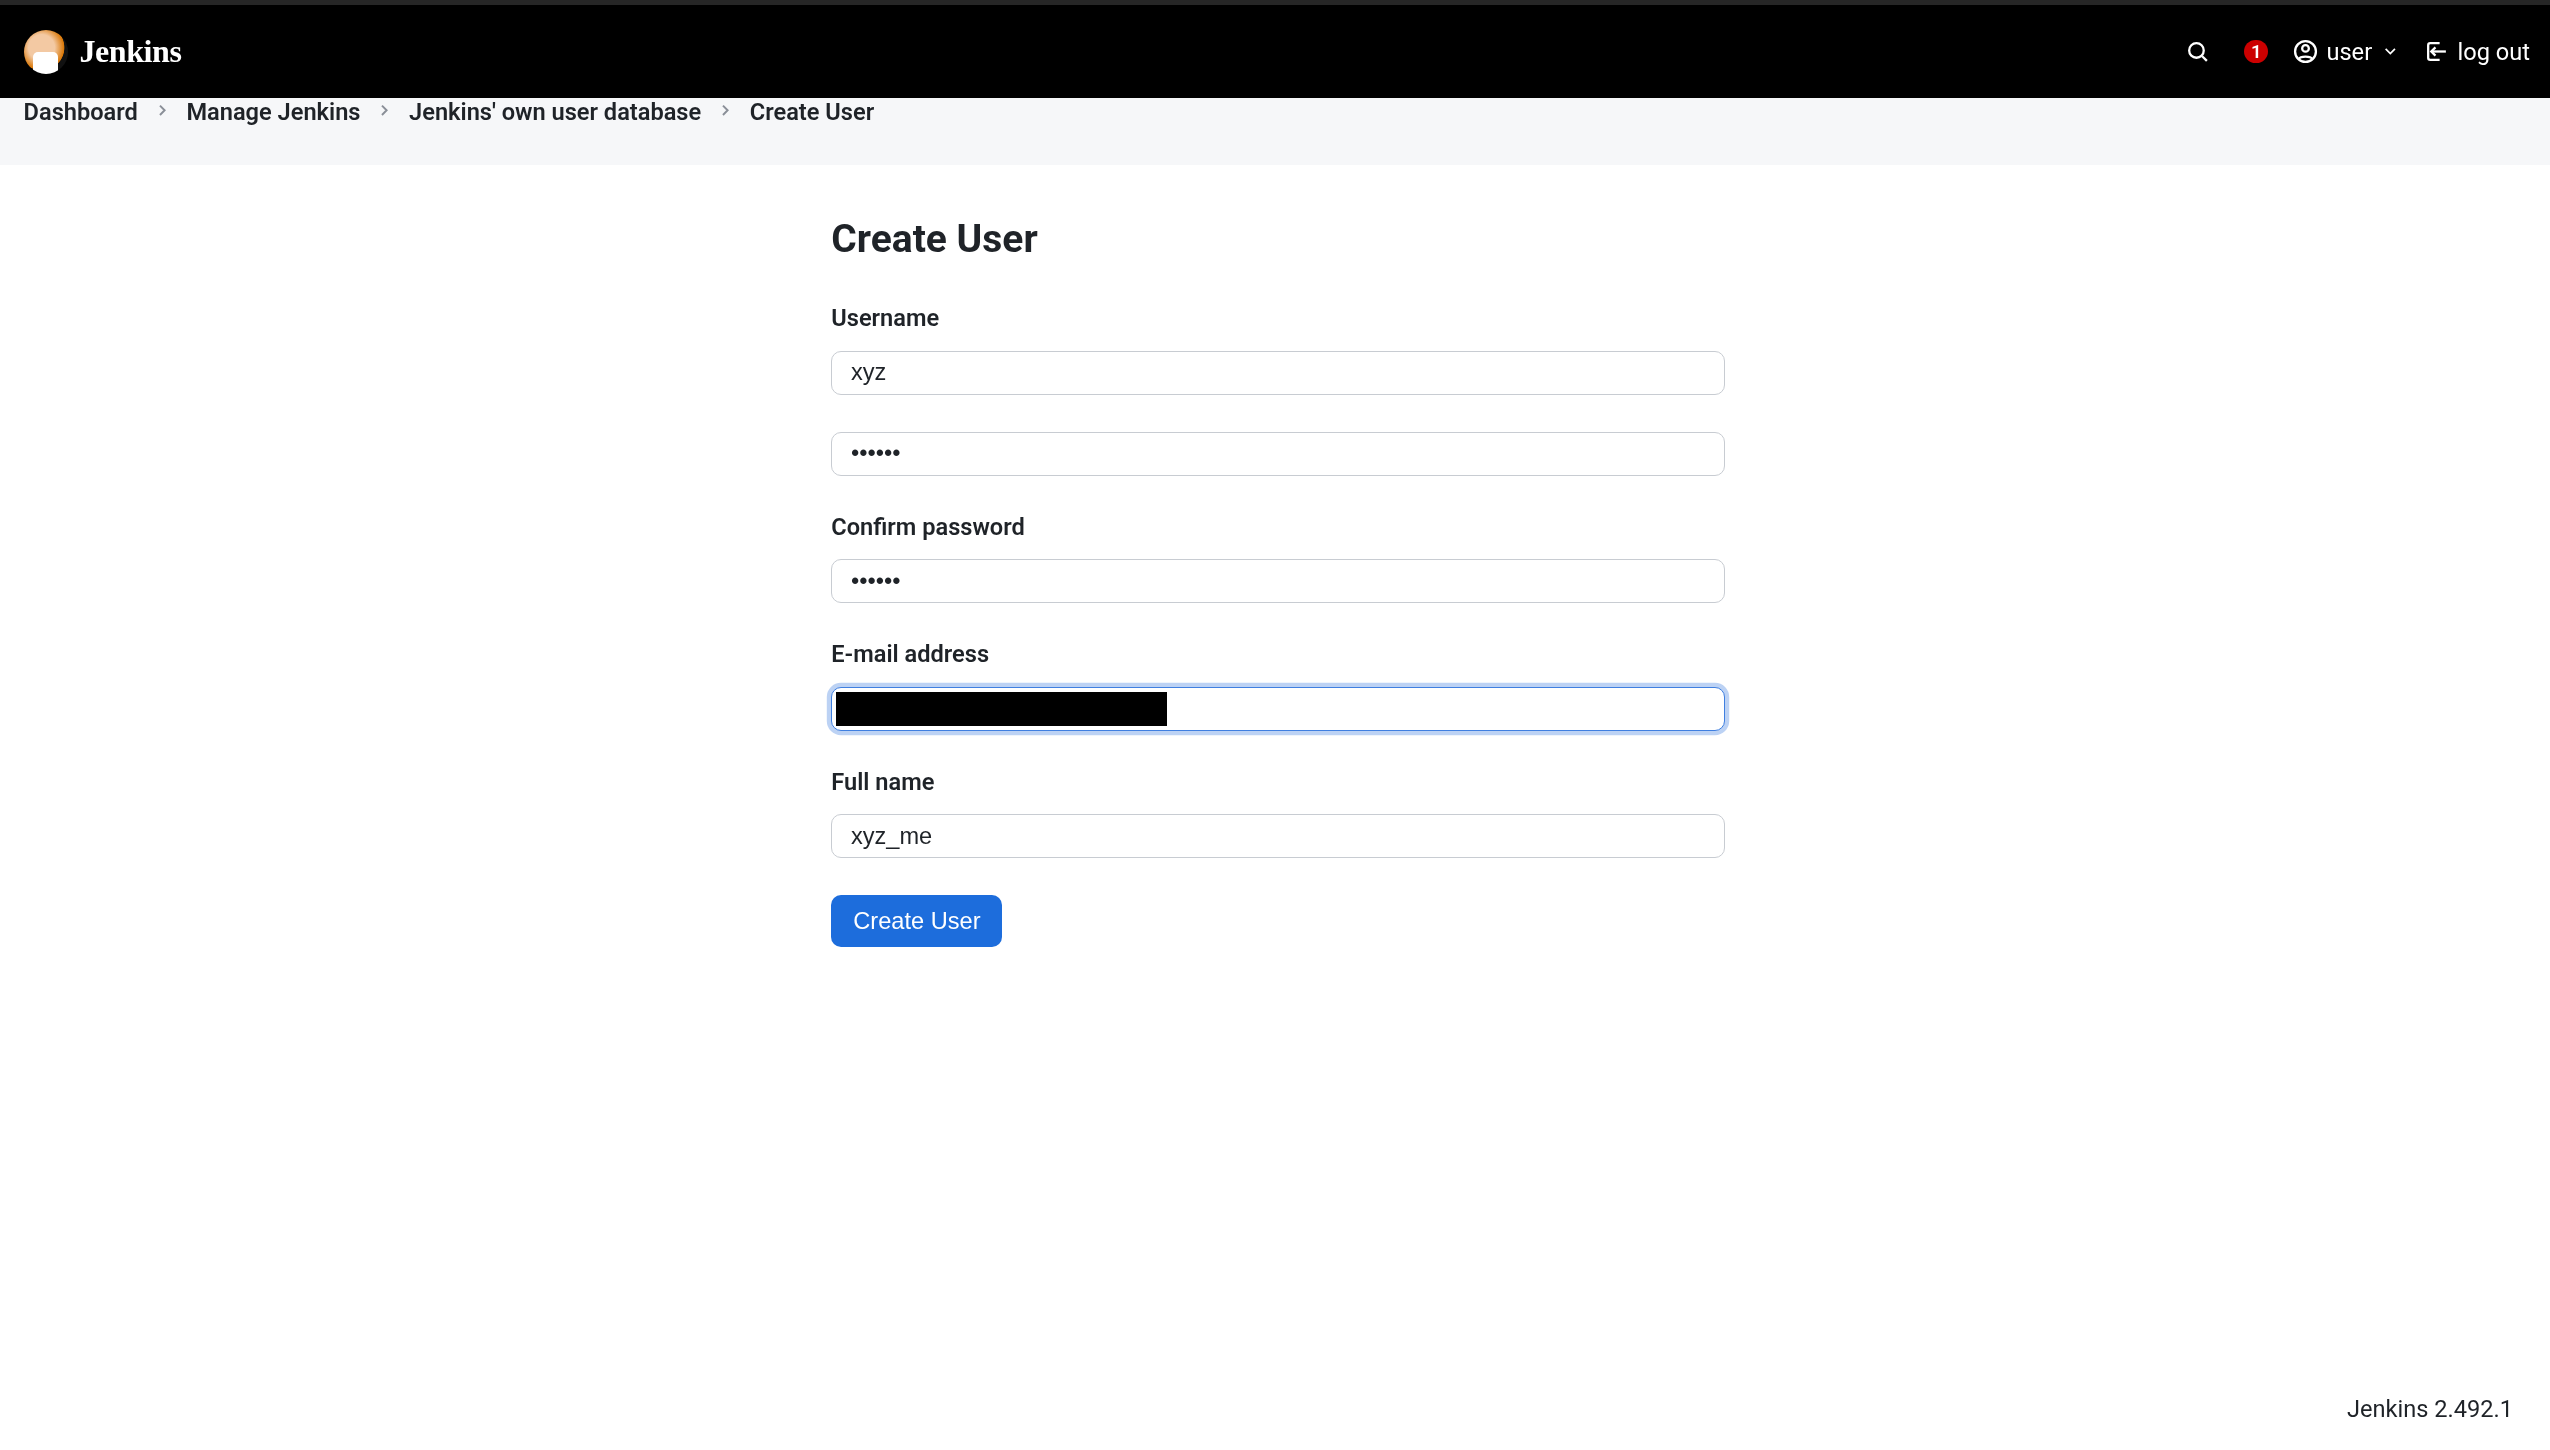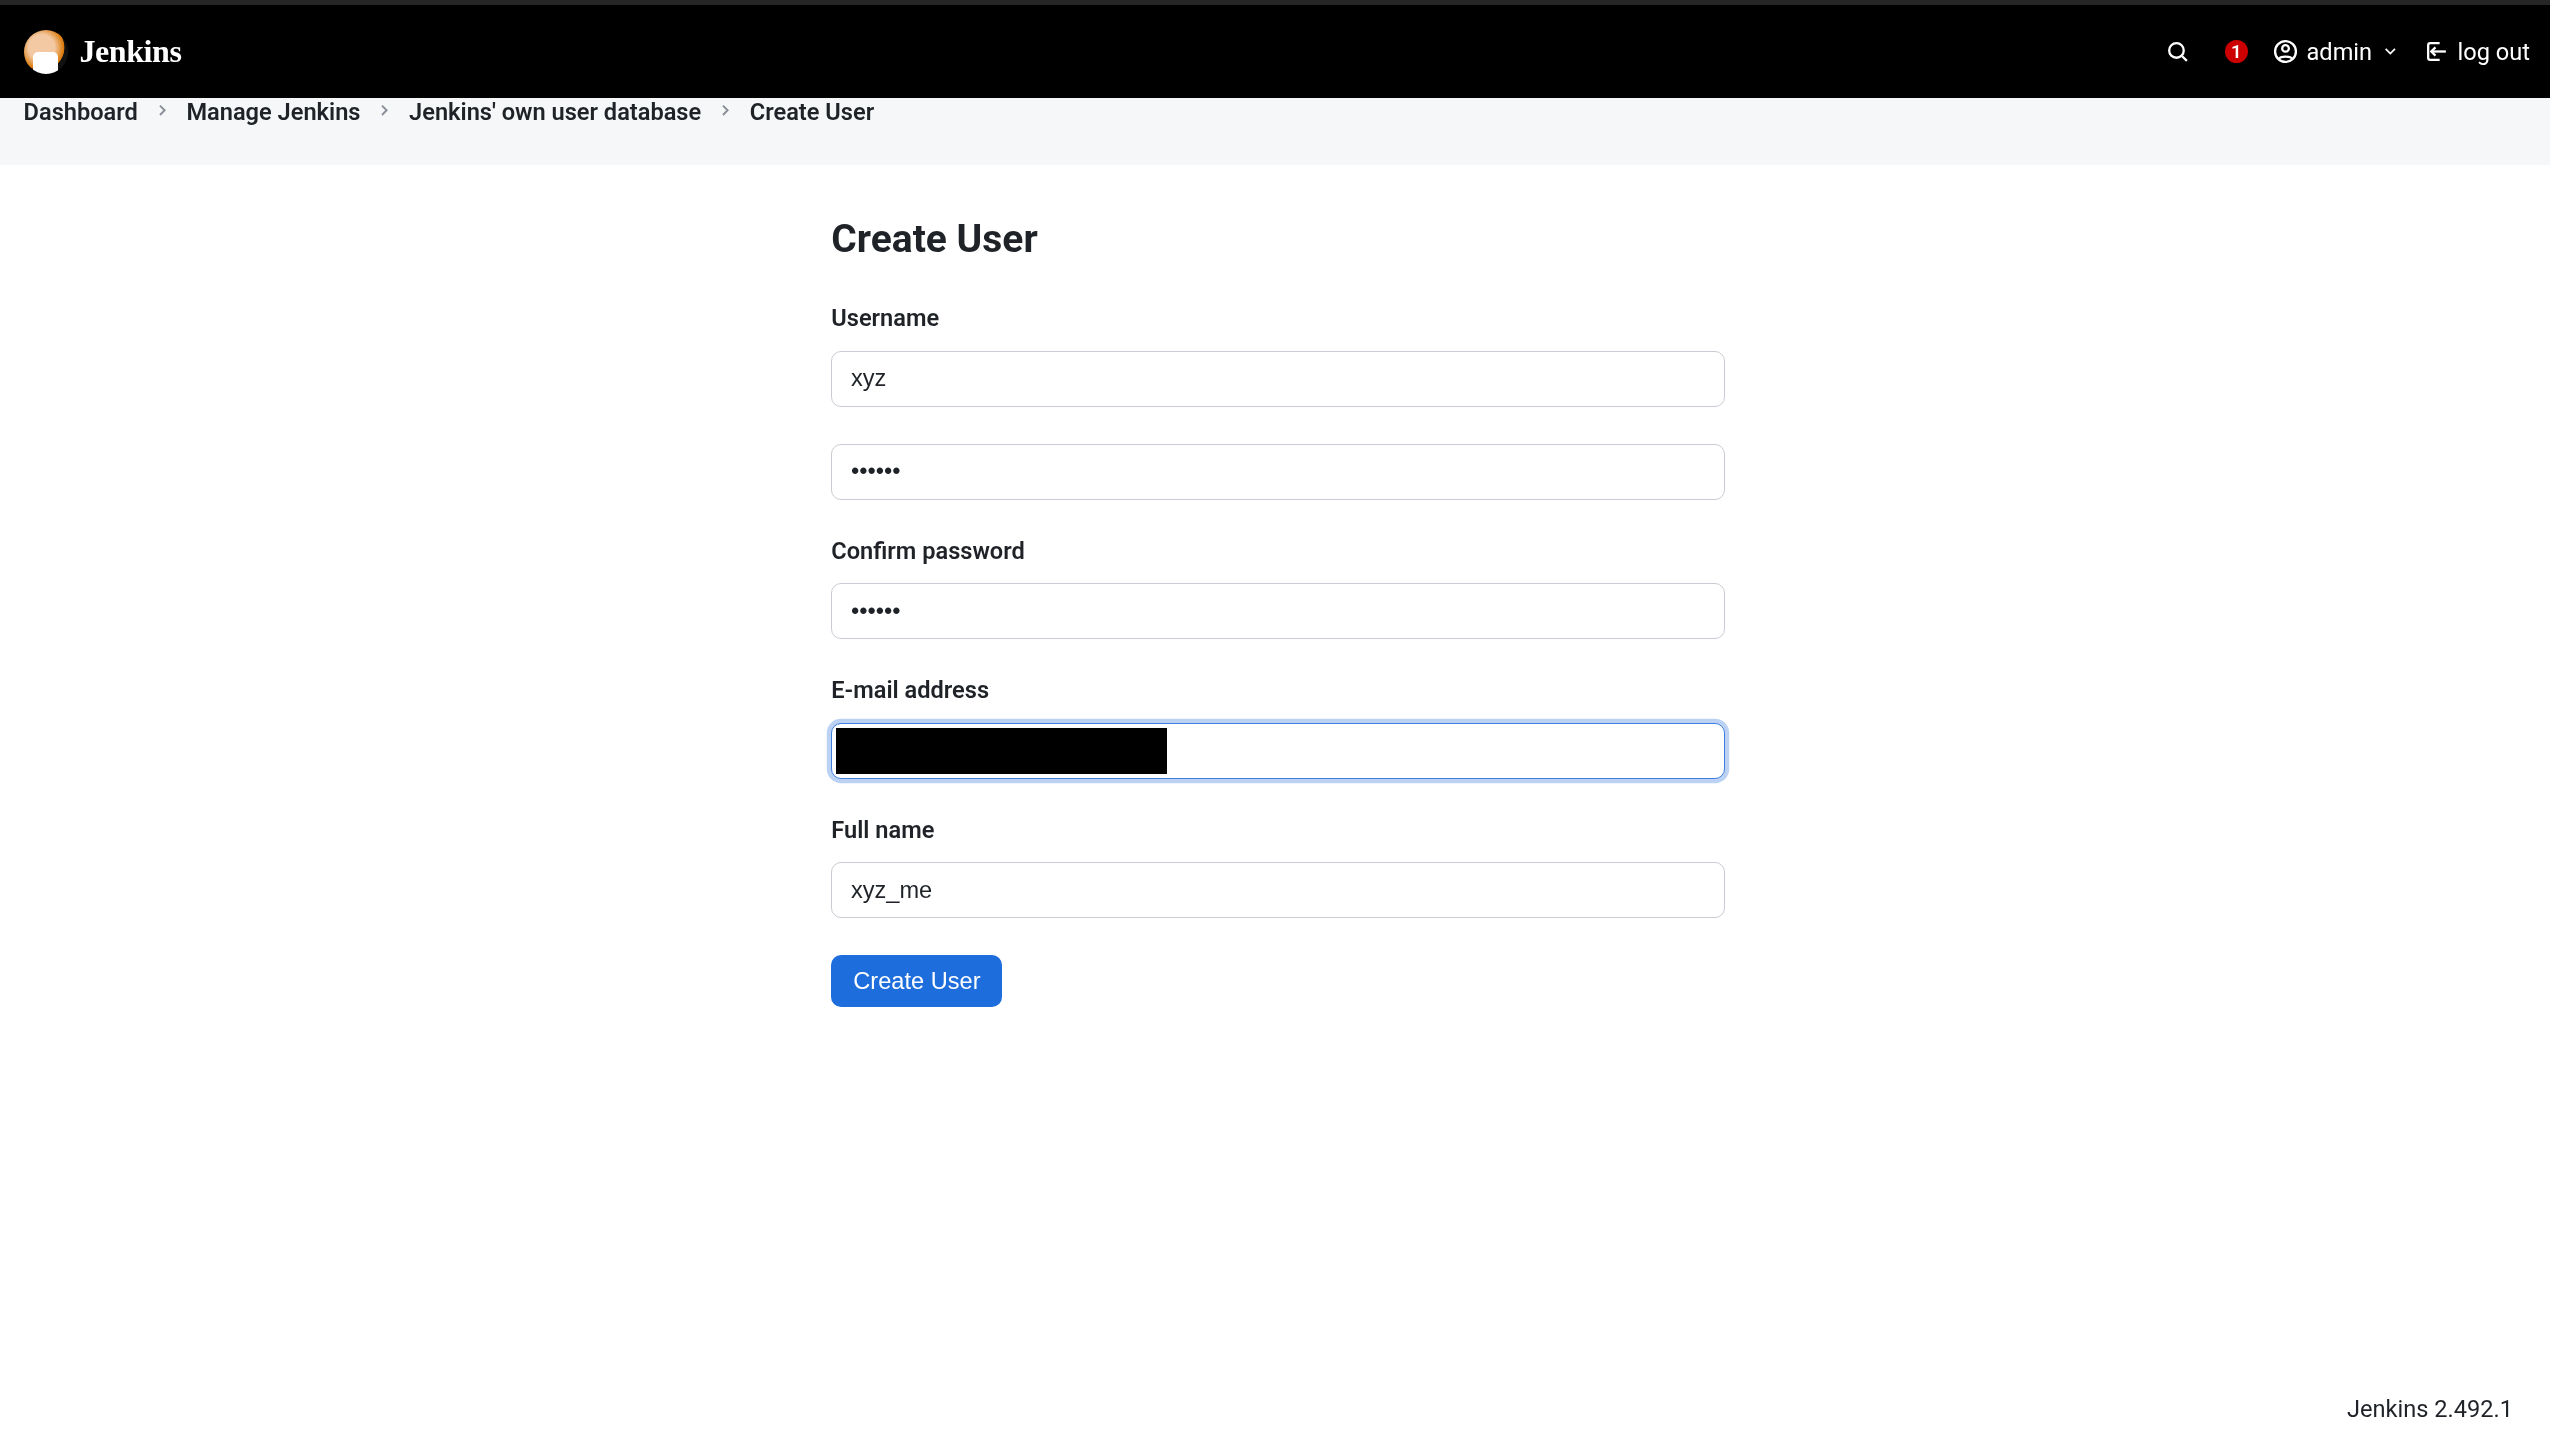--- a/index.html
+++ b/index.html
@@ -44,21 +44,21 @@
 
     
     .main { flex: 1; padding: 51px 0 34px; display: flex; justify-content: flex-start; }
     .form-wrap { width: 894px; margin-left: 832px; }
     @media (max-width: 2550px) { .form-wrap { margin-left: calc(2550px * 0.326); } }
     .page-title { font-size: 39px; font-weight: 700; margin-bottom: 42px; color: #1f2328; }
     .form-row { margin-bottom: 37px; }
     .label { font-size: 23.6px; font-weight: 600; color: #1f2328; margin-bottom: 18.6px; display: block; margin-top: 23px; }
     .text-input {
       width: 100%;
-      height: 56px;
+      height: 44px;
       border: 1.7px solid #c8ccd2;
       border-radius: 10px;
       padding: 0 18.6px;
       font-size: 23.6px;
       color: #1f2328;
       background: #ffffff;
       outline: none;
     }
     .text-input.focused { border-color: #3f7fe0; box-shadow: 0 0 0 4.2px rgba(63,127,224,0.35); }
     .redacted-block { position: absolute; left: 5px; top: 5px; bottom: 5px; width: 331px; background: #000000; }
@@ -112,21 +112,21 @@
           <line x1="12" y1="16" x2="12" y2="16.5"></line>
         </svg>
       <span class="alert-badge">1</span>
     </span>
     <a class="topbar-item">
       <svg viewBox="0 0 24 24">
           <circle cx="12" cy="12" r="10"></circle>
           <circle cx="12" cy="9" r="3.2"></circle>
           <path d="M5.5 19.2 C7 16.2 17 16.2 18.5 19.2"></path>
         </svg>
-      <span>admin</span>
+      <span>user</span>
       <svg viewBox="0 0 24 24" style="width:18.6px;height:18.6px;">
           <polyline points="6 9 12 15 18 9"></polyline>
         </svg>
     </a>
     <a class="topbar-item">
       <svg viewBox="0 0 24 24">
           <path d="M15 4 H6 a2 2 0 0 0 -2 2 v12 a2 2 0 0 0 2 2 h9"></path>
           <polyline points="11 8 7 12 11 16"></polyline>
           <line x1="7" y1="12" x2="21" y2="12"></line>
         </svg>

